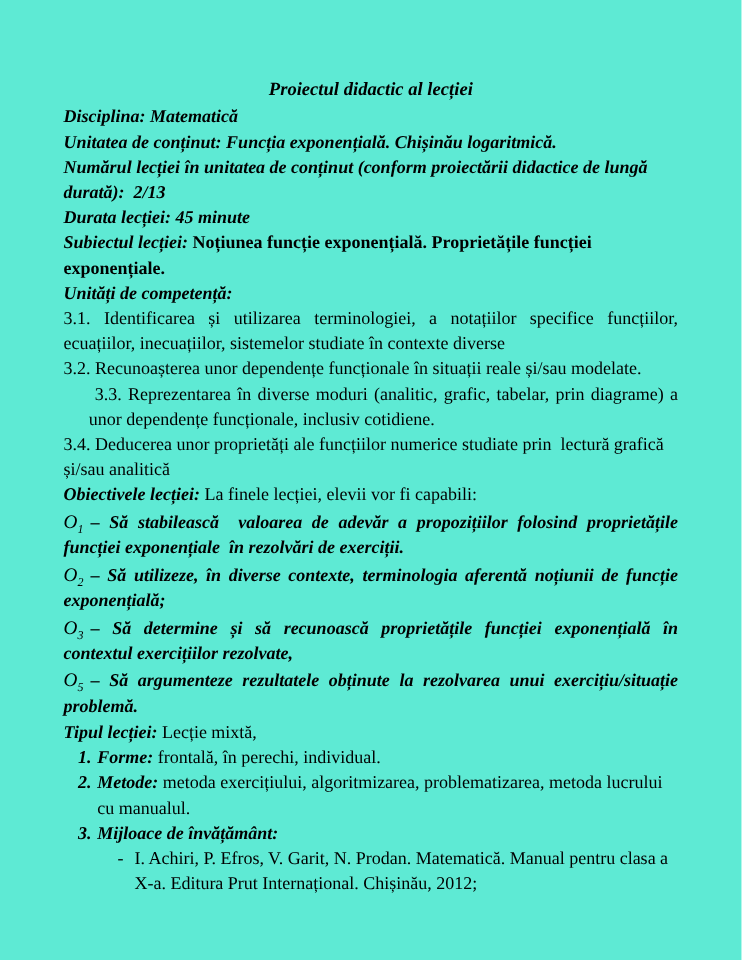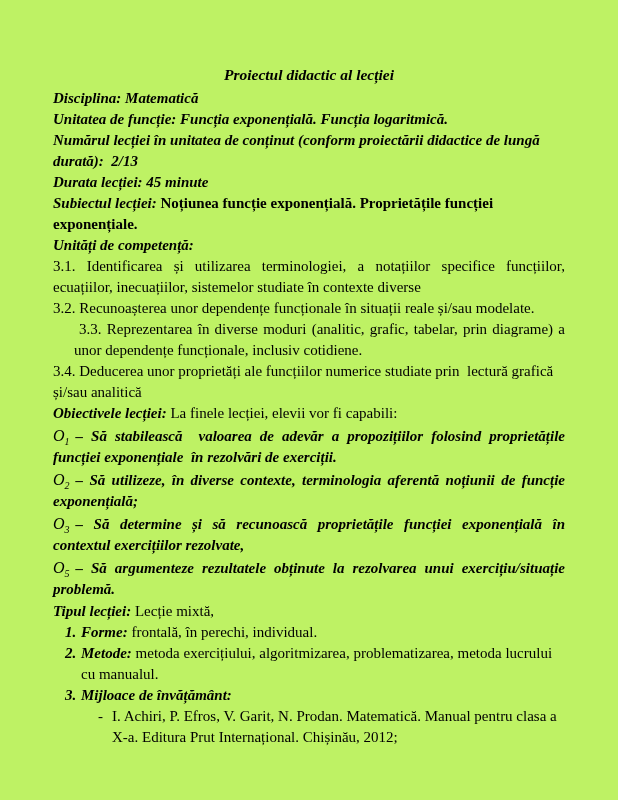--- a/index.html
+++ b/index.html
@@ -1,21 +1,21 @@
 <!DOCTYPE html>
 <html><head>
 <meta charset="utf-8">
 <style>
   html, body { margin: 0; padding: 0; background: #ffffff; }
   .page {
     position: relative;
     width: 618px;
     height: 800px;
     box-sizing: border-box;
-    background: #bef264;
+    background: #5eead4;
     color: #000000;
     padding: 64px 53px 0 53px;
     font-family: "Liberation Serif", "DejaVu Serif", serif;
     font-size: 15px;
     line-height: 21px;
     overflow: hidden;
   }
   p { margin: 0; }
   .title {
     font-weight: bold;
@@ -41,21 +41,21 @@
   .dash-body { flex: 1; }
 </style>
 </head>
 <body>
 
 <div class="page">
 
   <p class="title pre">Proiectul didactic al lecției</p>
 
   <p class="bi pre">Disciplina: Matematică</p>
-  <p class="bi pre">Unitatea de funcție: Funcția exponențială. Funcția logaritmică.</p>
+  <p class="bi pre">Unitatea de conținut: Funcția exponențială. Chișinău logaritmică.</p>
   <p class="bi pre">Numărul lecției în unitatea de conținut (conform proiectării didactice de lungă durată):  2/13</p>
   <p class="bi pre">Durata lecției: 45 minute</p>
 
   <p><span class="bi pre">Subiectul lecției:</span> <span class="b pre">Noțiunea funcție exponențială. Proprietățile funcției exponențiale.</span></p>
 
   <p class="bi pre">Unități de competență:</p>
 
   <p class="just pre">3.1. Identificarea și utilizarea terminologiei, a notațiilor specifice funcțiilor, ecuațiilor, inecuațiilor, sistemelor studiate în contexte diverse</p>
   <p class="pre">3.2. Recunoașterea unor dependențe funcționale în situații reale și/sau modelate.</p>
   <p class="just indent pre">3.3. Reprezentarea în diverse moduri (analitic, grafic, tabelar, prin diagrame) a unor dependențe funcționale, inclusiv cotidiene.</p>

